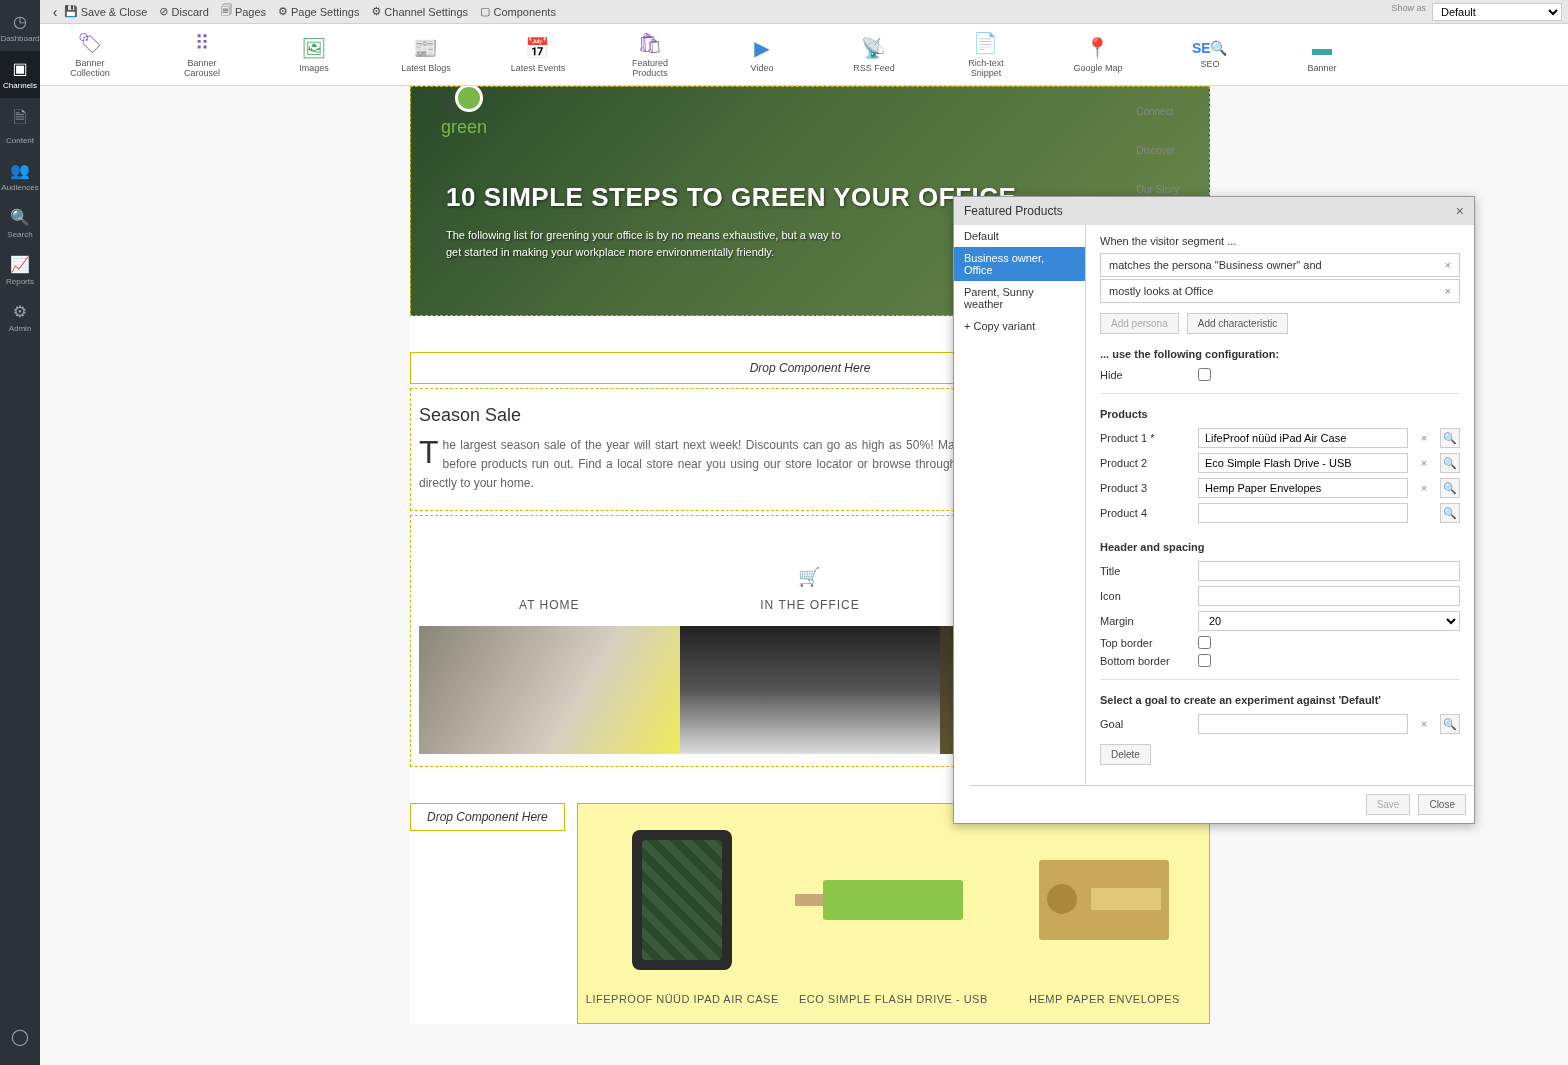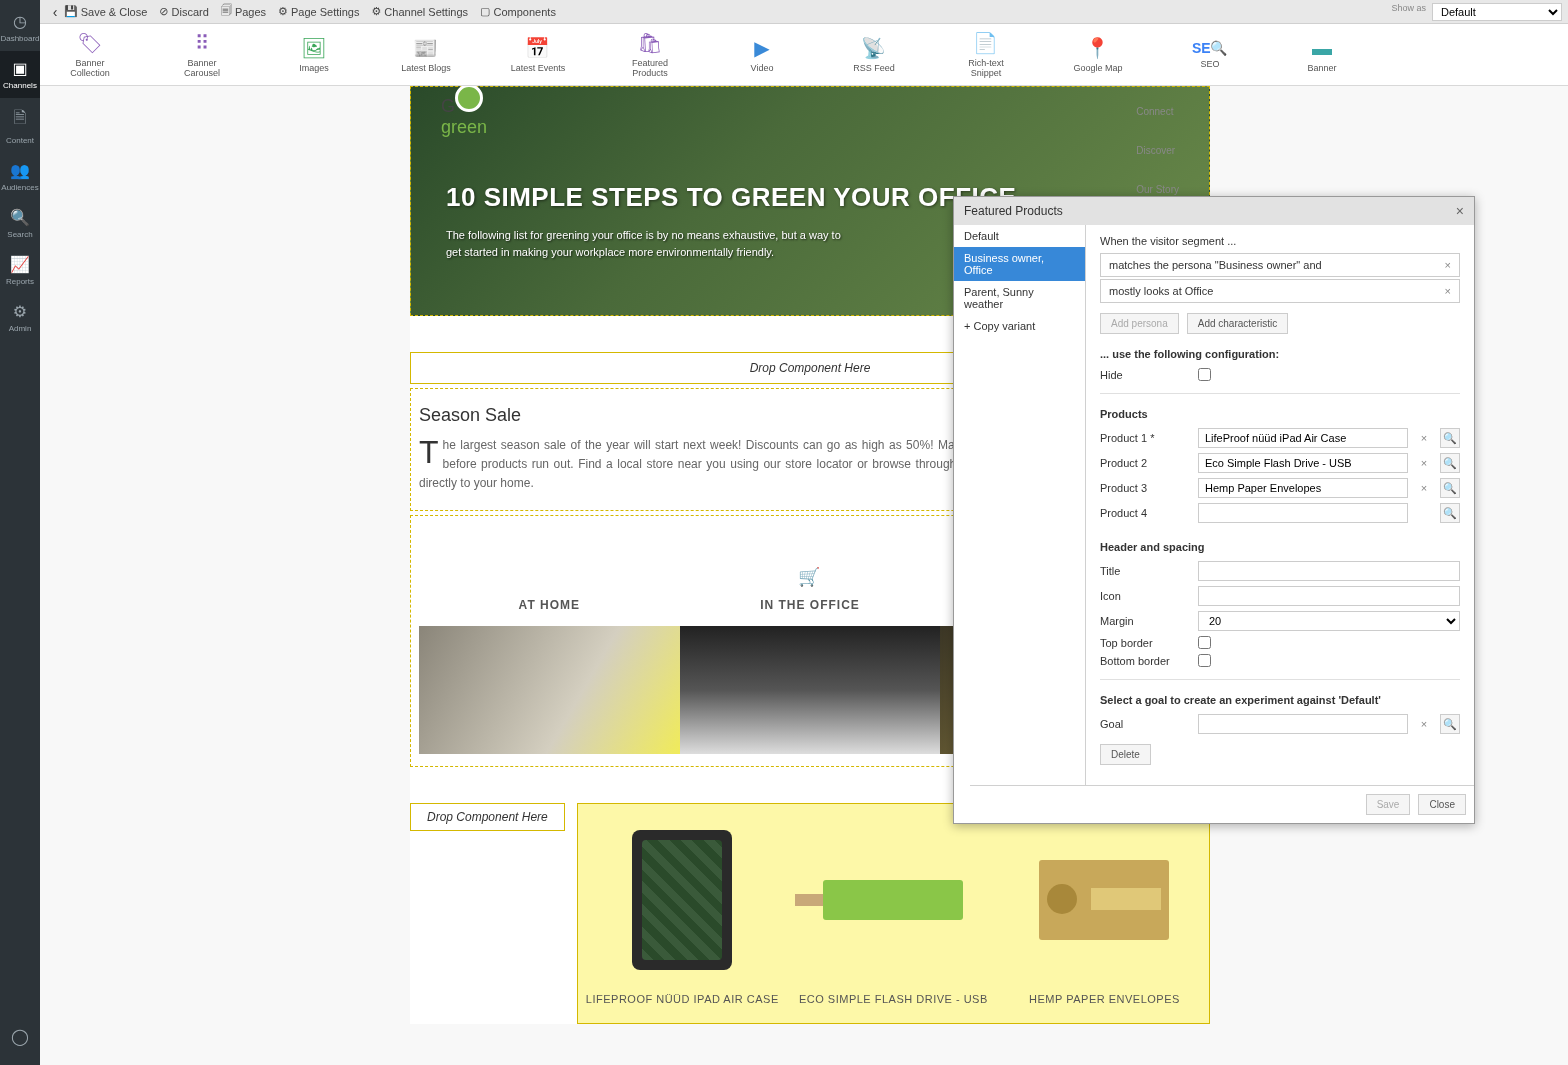--- a/index.html
+++ b/index.html
@@ -44,21 +44,21 @@
 .drop-zone { border: 1px solid #d4b800; padding: 8px; text-align: center; font-style: italic; color: #333; font-size: 12px; background: #fff; margin-top: 36px; }
 
 .season { padding: 16px 8px; }
 .season h2 { font-size: 18px; font-weight: normal; color: #333; margin-bottom: 10px; }
 .season p { font-size: 12px; line-height: 1.6; color: #666; text-align: justify; }
 .season .dcap { float: left; font-size: 32px; line-height: 28px; padding: 2px 4px 0 0; color: #333; }
 
 .triblock { padding: 12px 0; text-align: center; }
 .triblock-title { font-size: 24px; color: #333; font-weight: 300; text-align: right; }
 .cart-ico { color: #aaa; font-size: 18px; margin: 10px 0; }
-.tri-row { display: flex; padding: 0 8px; font-weight: bold; }
+.tri-row { display: flex; padding: 0 8px; }
 .tri-col { flex: 1; }
 .tri-label { font-size: 12px; letter-spacing: 1px; color: #555; margin-bottom: 14px; }
 .tri-img { height: 128px; background: #888; }
 .tri-img.a { background: linear-gradient(120deg, #8a8579 0%, #d4cfc0 60%, #f0eb5a 100%); }
 .tri-img.b { background: linear-gradient(180deg, #222 0%, #555 50%, #ddd 100%); filter: grayscale(100%); }
 .tri-img.c { background: linear-gradient(120deg, #3a3525 0%, #8a7a40 50%, #f5e090 100%); }
 
 .lower-row { display: flex; gap: 12px; margin-top: 36px; }
 .drop-small { border: 1px solid #d4b800; padding: 6px 16px; font-style: italic; color: #333; font-size: 12px; align-self: flex-start; white-space: nowrap; }
 .products-block { flex: 1; background: #fdf8a8; border: 1px solid #d4b800; position: relative; padding: 16px 8px; display: flex; gap: 18px; }

